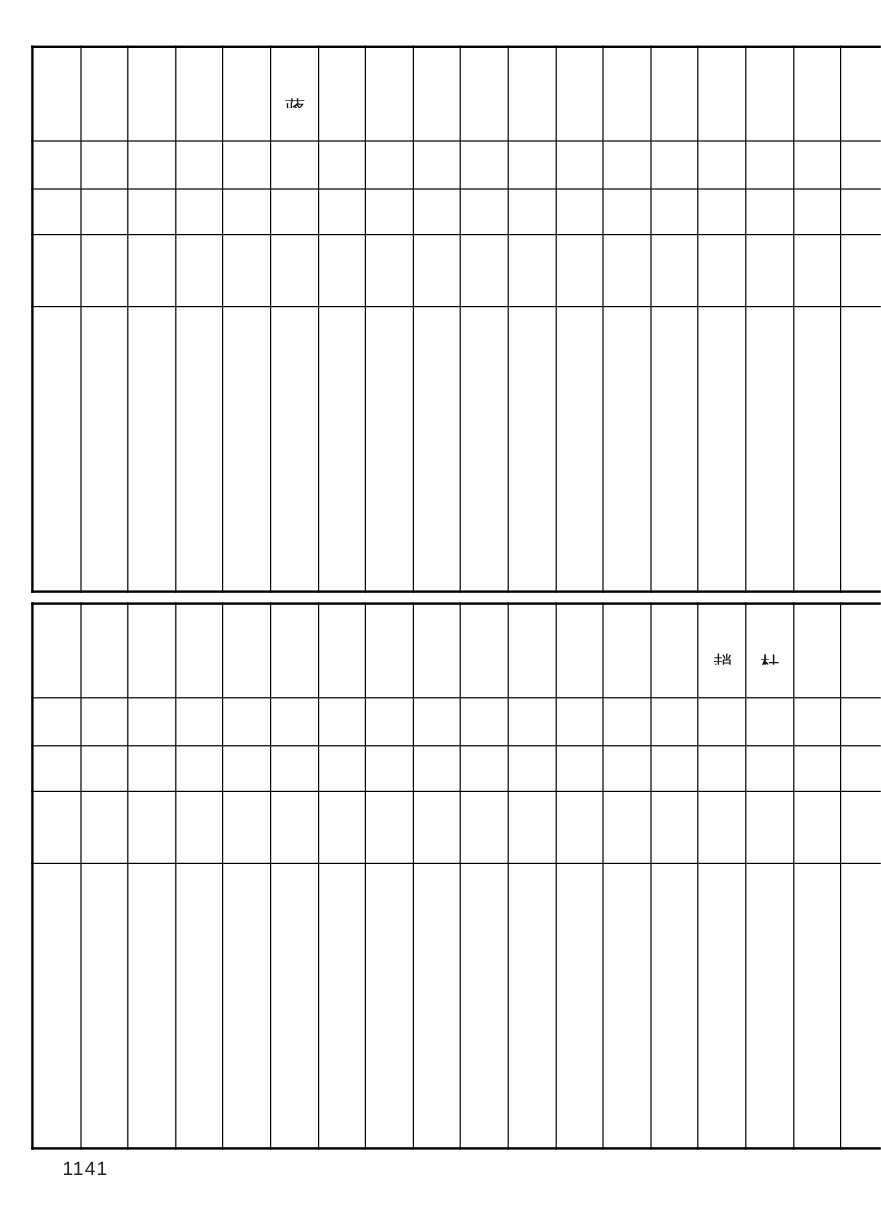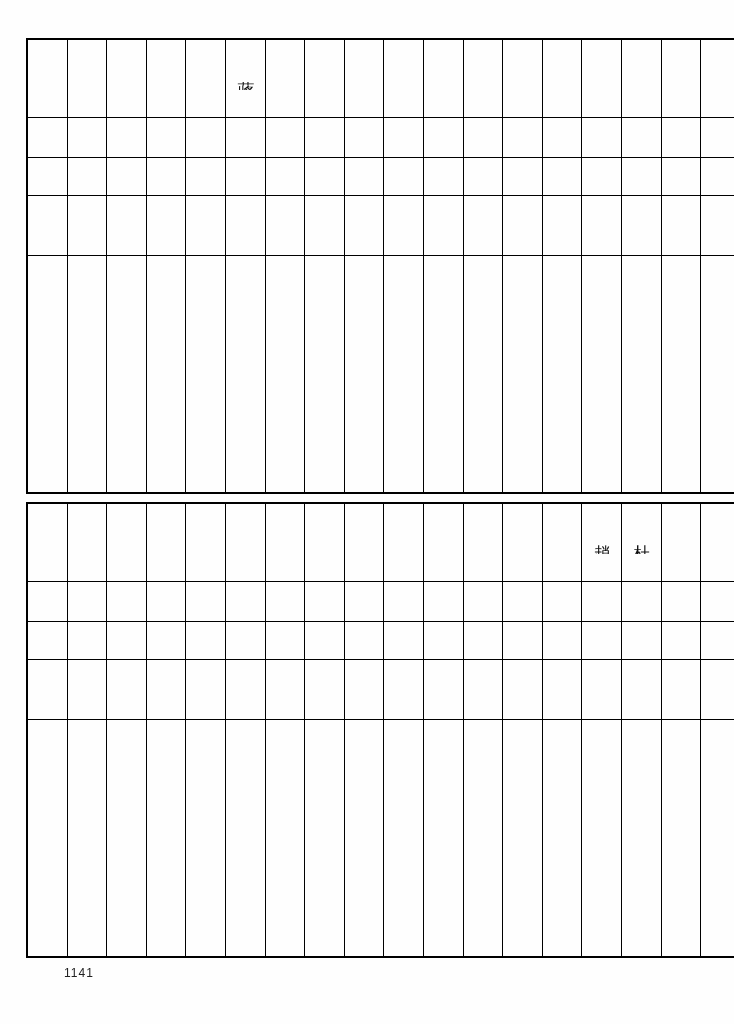--- a/index.html
+++ b/index.html
@@ -63,23 +63,23 @@
   .r-name .v   { font-size: 17px; letter-spacing: 2px; }
   .r-alias .v  { font-size: 12px; letter-spacing: 1px; }
   .r-age .v    { font-size: 12px; letter-spacing: 2px; }
   .r-native .v { font-size: 12px; letter-spacing: 1px; }
   .r-addr .v   { font-size: 12px; letter-spacing: 0px; }
 
   td.data { width: 38.6px; }
 
   .pageno {
     position: absolute;
-    left: 64px;
+    left: 52px;
     top: 966px;
-    font-size: 12px;
+    font-size: 16px;
     font-family: "Liberation Sans", sans-serif;
     color: #222;
     letter-spacing: 1px;
   }
 </style>
 </head>
 <body>
 
 <div class="page">
 

